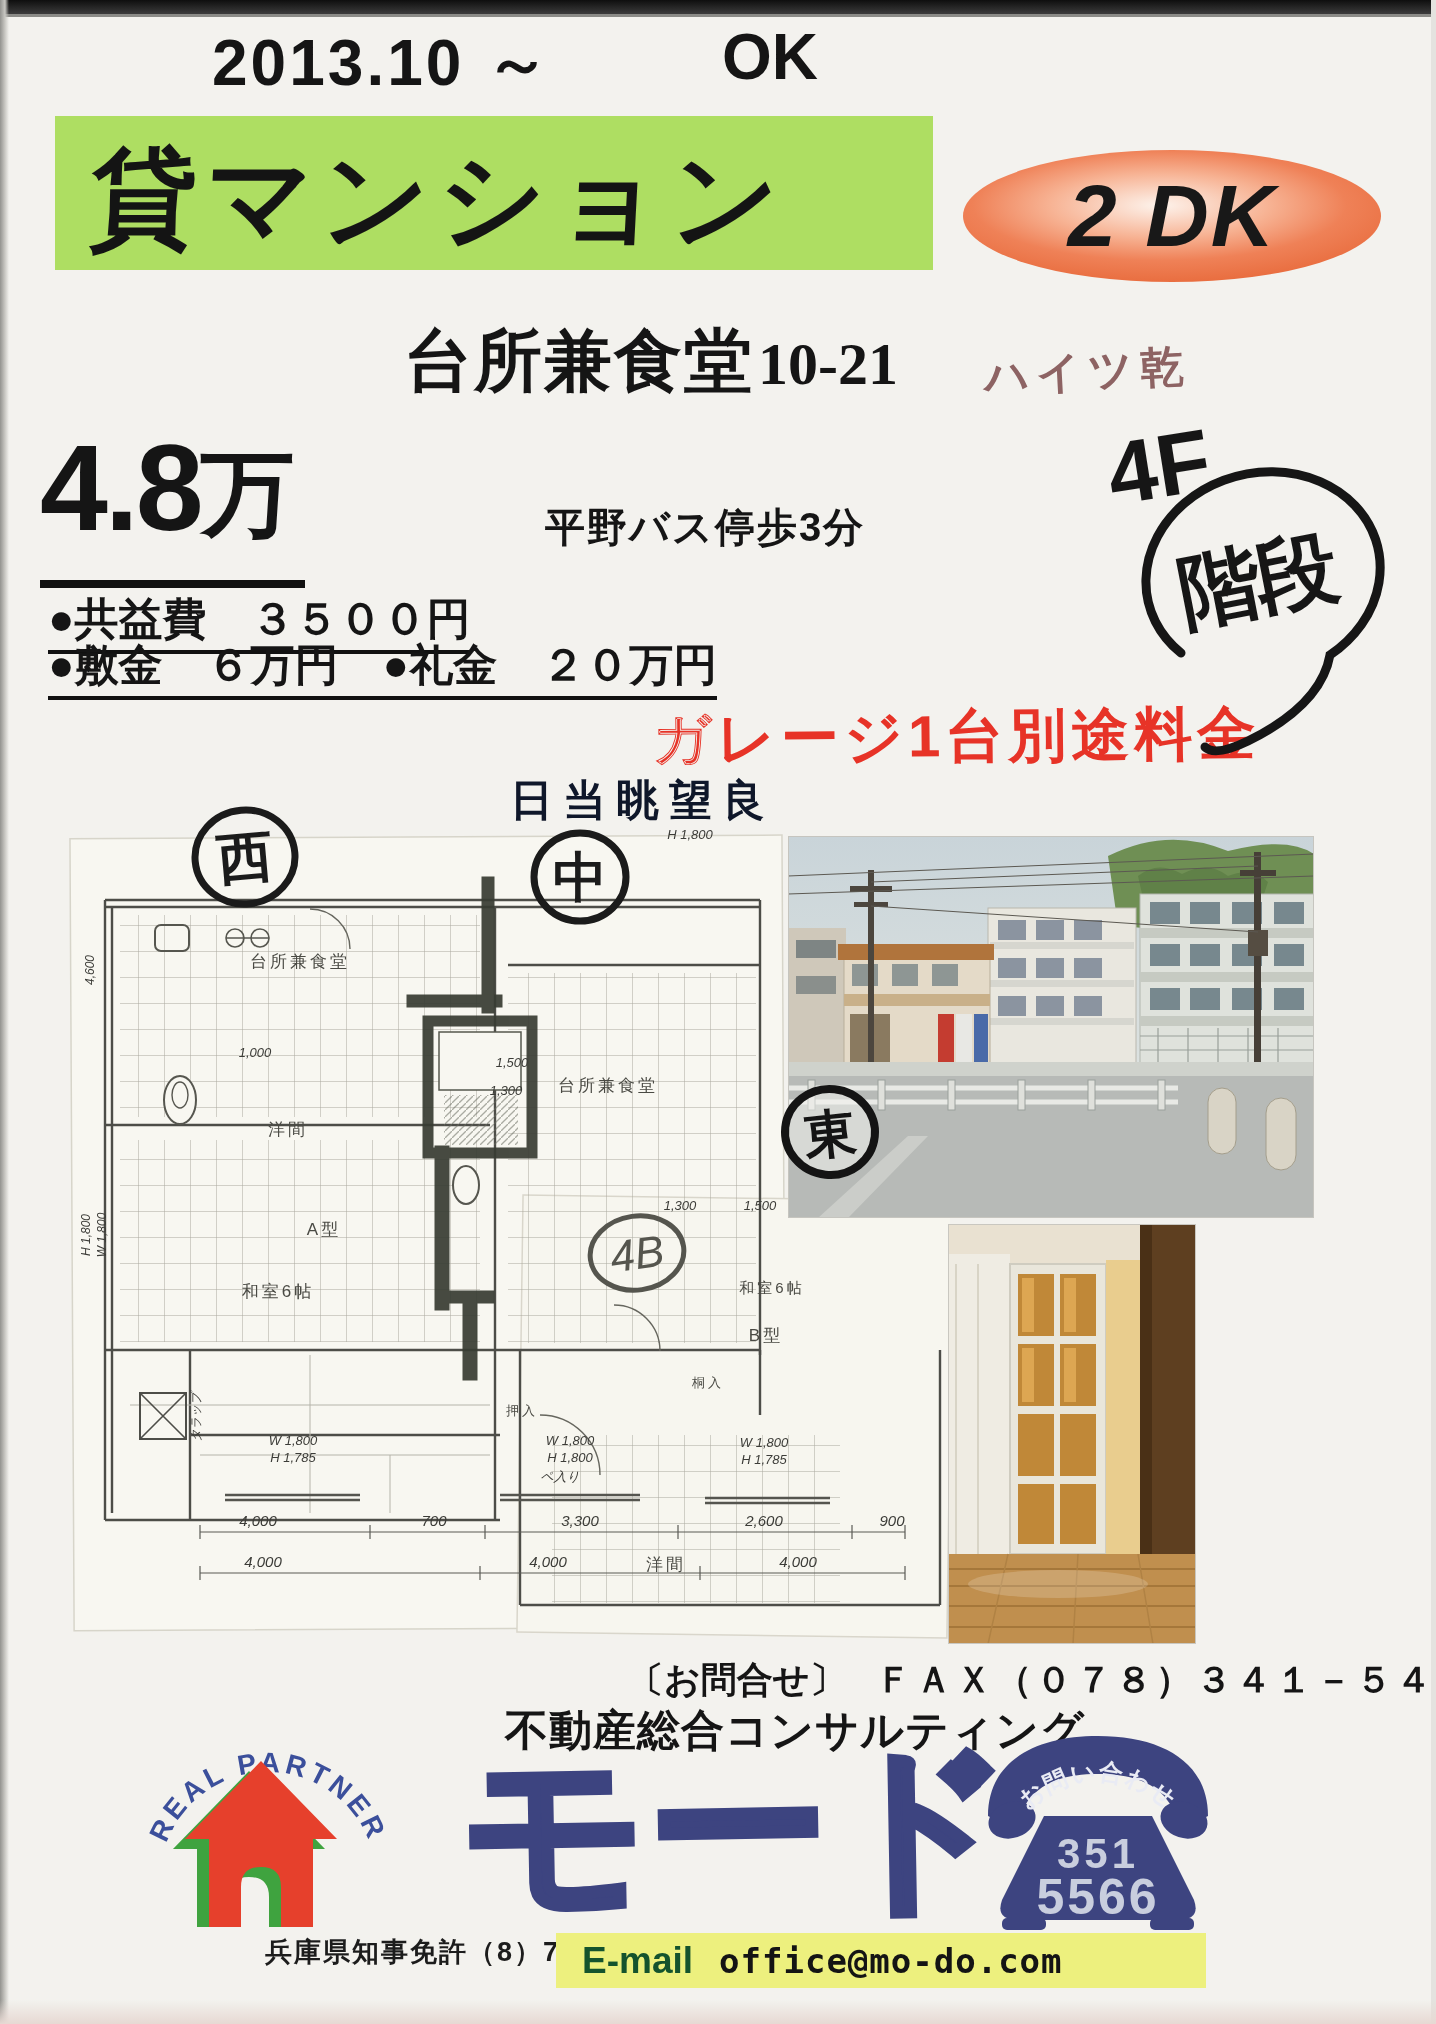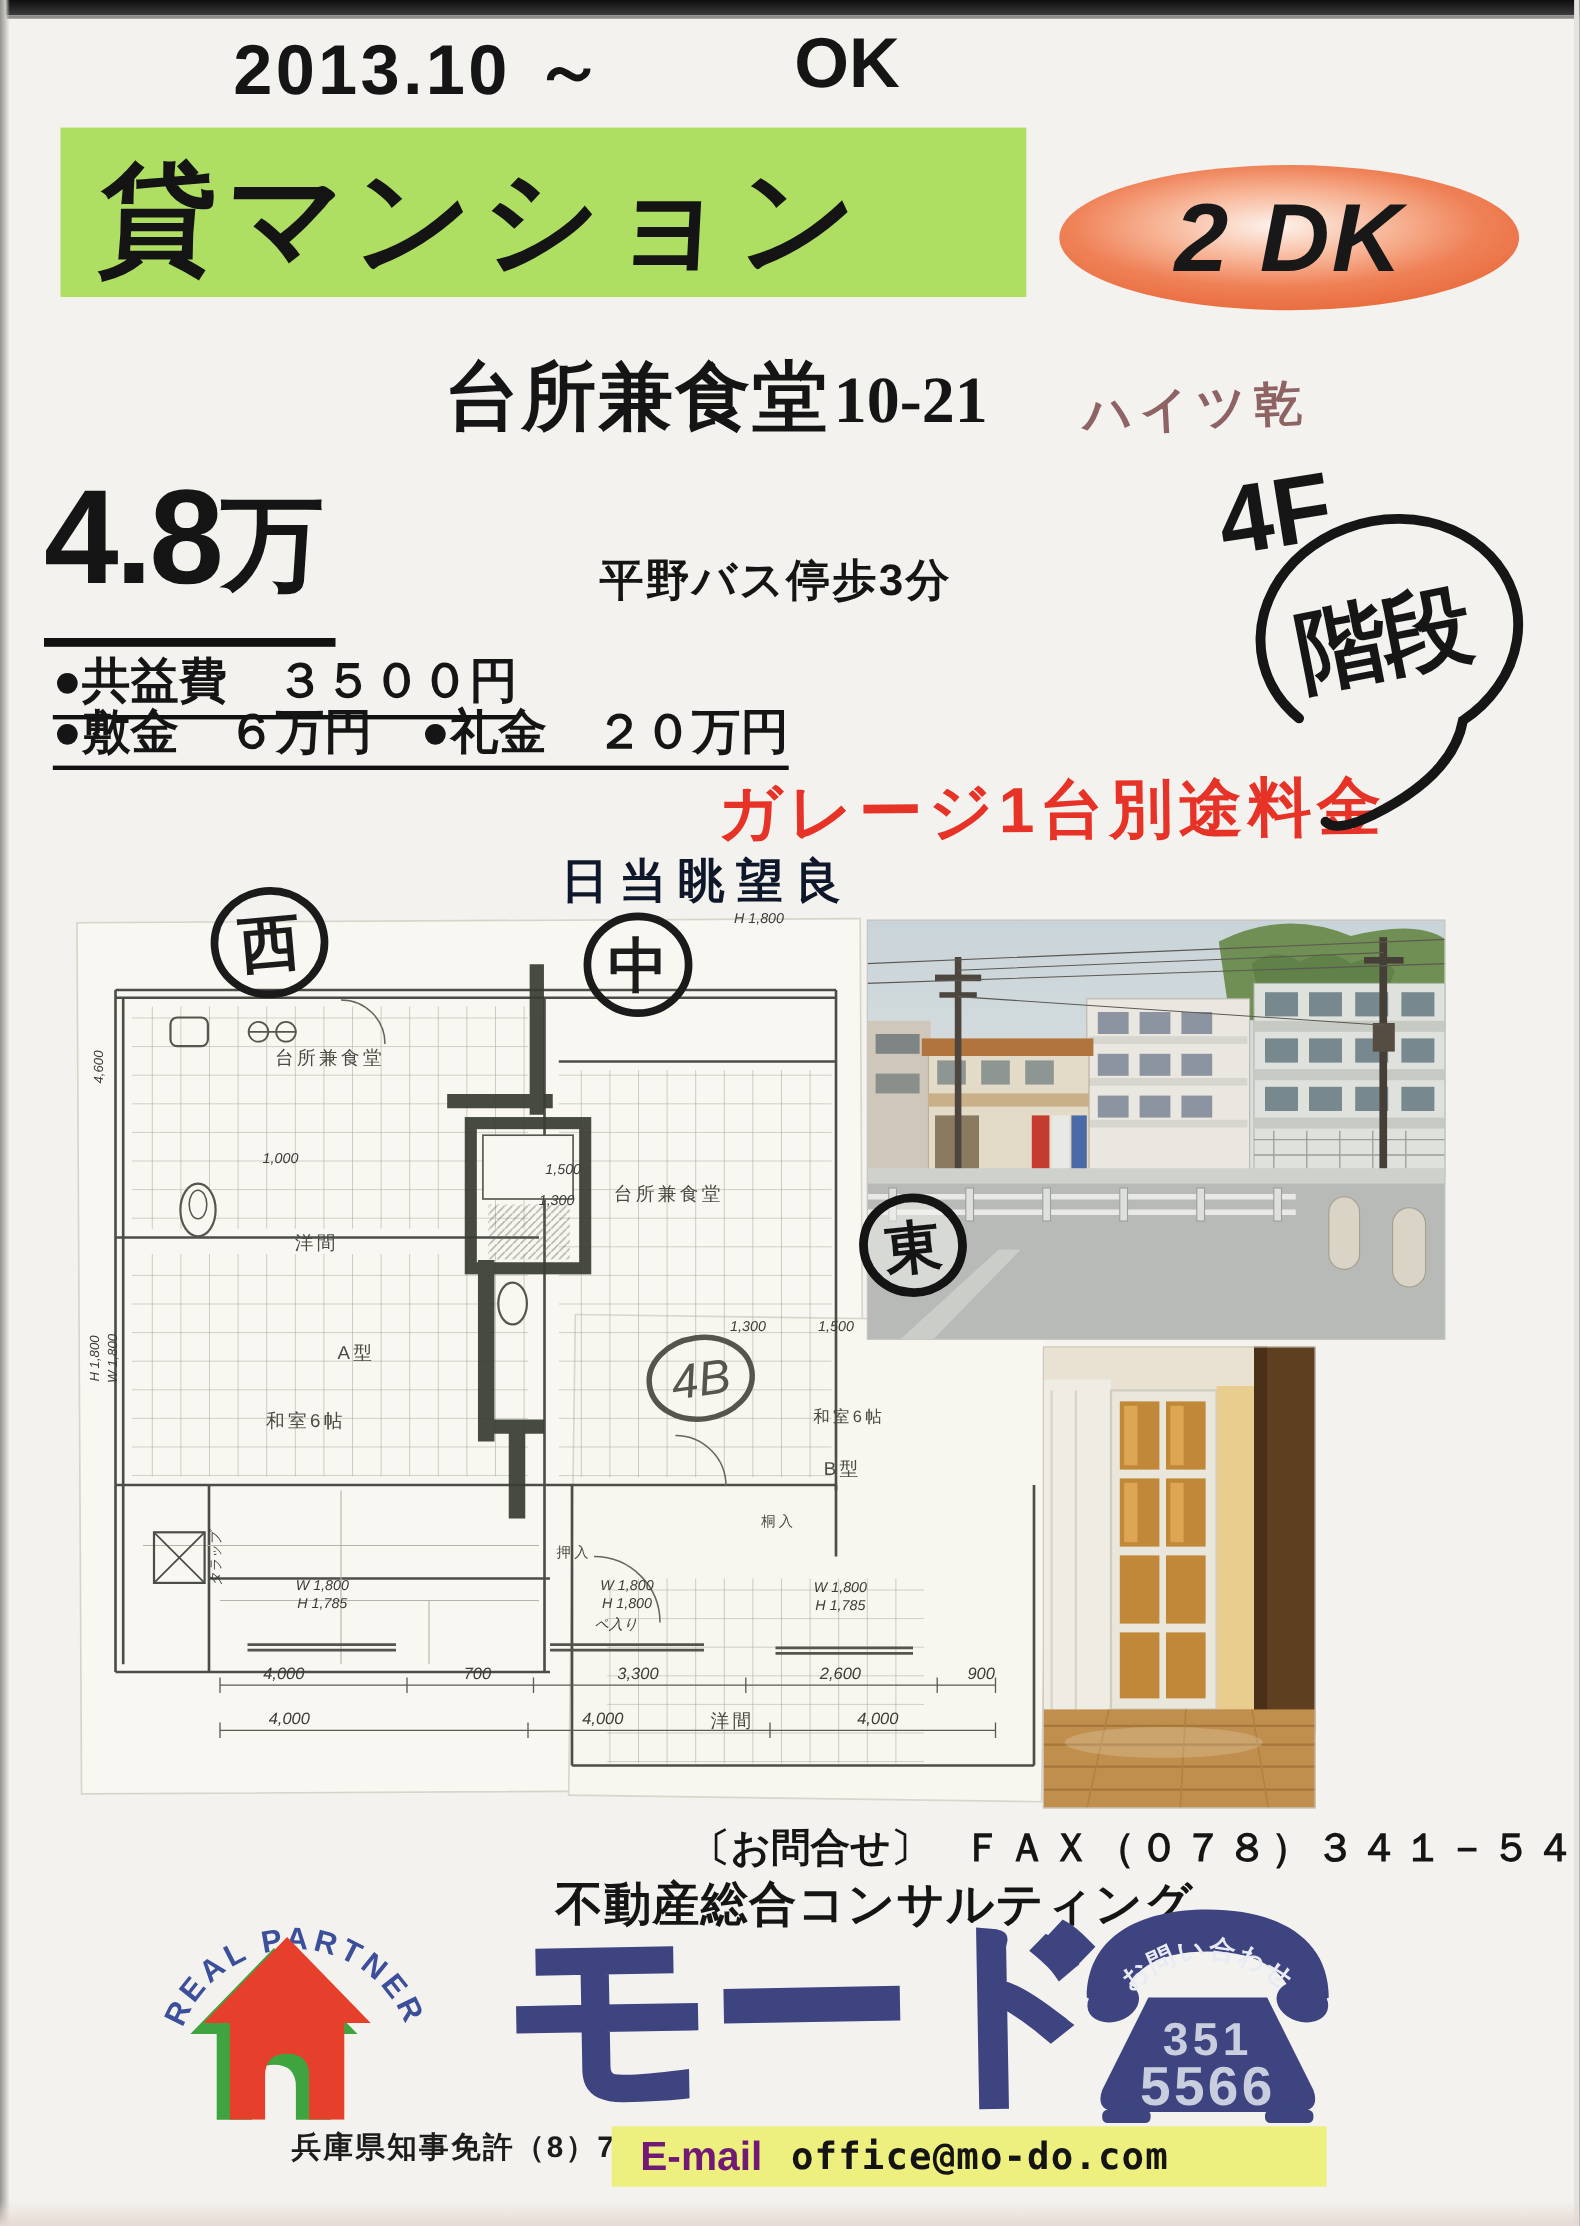--- a/index.html
+++ b/index.html
@@ -52,21 +52,21 @@
   .faxline .fx{margin-left:30px;letter-spacing:4px;}
   .category{top:1702px;left:505px;font-size:43px;font-weight:800;letter-spacing:1px;}
 
   .moode{top:1740px;left:462px;font-size:180px;line-height:1;font-weight:900;color:#3d4480;
          letter-spacing:2px;-webkit-text-stroke:7px #3d4480;transform:rotate(-1deg);white-space:nowrap;}
 
   .license{top:1934px;left:265px;font-size:27px;font-weight:700;letter-spacing:2px;color:#1c1c1c;}
 
   .email-band{top:1933px;left:556px;width:650px;height:55px;background:#edf07e;
               display:flex;align-items:center;gap:26px;padding-left:26px;box-sizing:border-box;}
-  .email-band .lbl{font-size:37px;font-weight:800;color:#701a75;}
+  .email-band .lbl{font-size:37px;font-weight:800;color:#14532d;}
   .email-band .adr{font-size:34px;font-weight:700;color:#141414;letter-spacing:1px;
                    font-family:"DejaVu Sans Mono",monospace;}
 
   svg text{font-family:"Liberation Sans",sans-serif;}
 </style>
 </head>
 <body>
 
 <div class="page">
   <div class="abs scan-top"></div>

